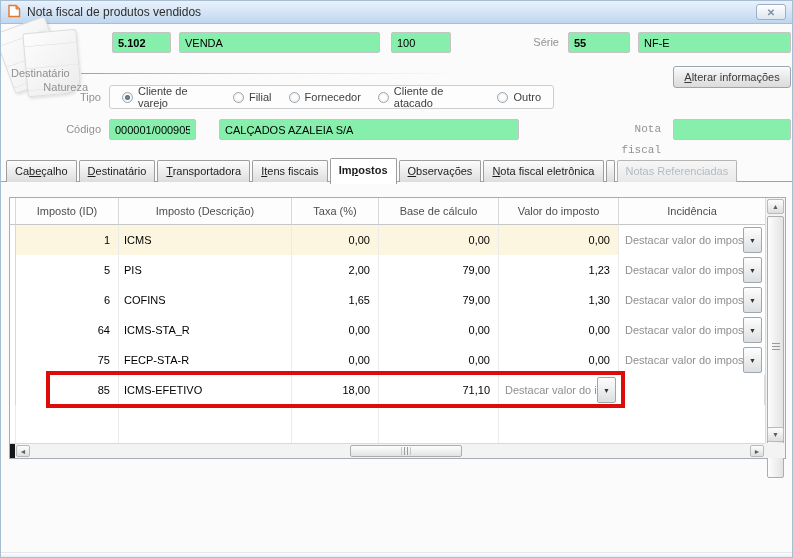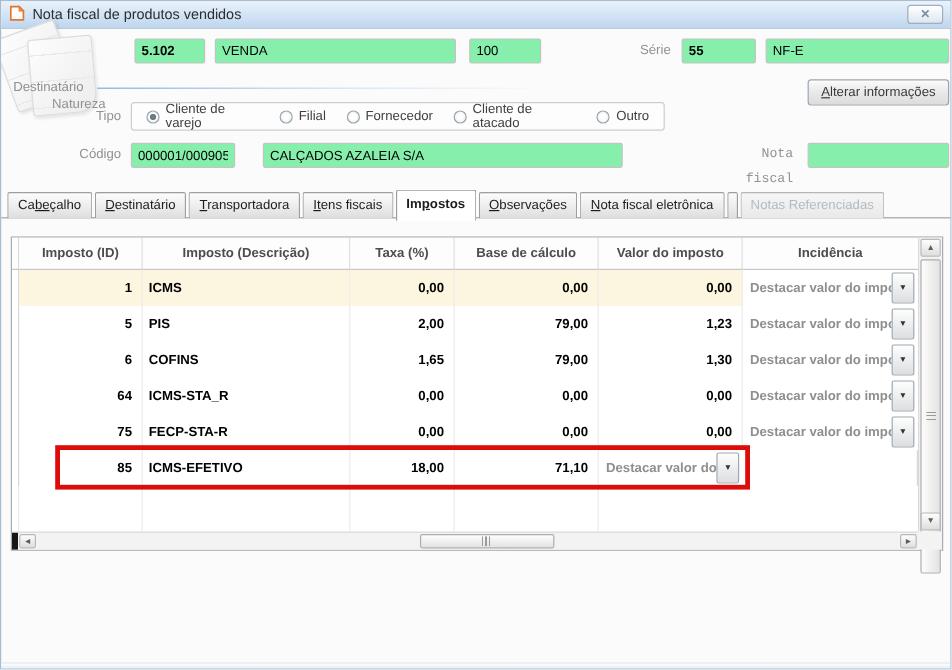--- a/index.html
+++ b/index.html
@@ -73,21 +73,21 @@
     color:#1d1d1d; white-space:nowrap; cursor:default;
   }
   .tab.active{
     height:26px; line-height:23px; margin-bottom:-2px; background:#fff; font-weight:bold; z-index:4; position:relative;
   }
   .tab.disabled{ color:#b3bbc2; background:linear-gradient(#f6f6f6,#e9e9e9); border-color:#b5b5b5; }
   .tab.spacer{ width:9px; padding:0; }
   
   .grid{
     position:absolute; left:8px; top:196px; width:777px; height:262px;
-    border:1px solid #a5acb5; background:#fff; z-index:1;font-weight:bold;
+    border:1px solid #a5acb5; background:#fff; z-index:1;
   }
   .gbody{
     position:absolute; left:0; top:0; right:20px; bottom:15px; overflow:hidden;
     display:grid;
     grid-template-columns:6px 103px 173px 87px 120px 120px 1fr;
     grid-template-rows:27px repeat(6,30px) 1fr;
   }
   .gh{
     border-right:1px solid #d8d8d8; border-bottom:1px solid #c6c6c6; background:#fdfdfd;
     color:#4d4d4d; display:flex; align-items:center; justify-content:center; overflow:hidden; white-space:nowrap;

